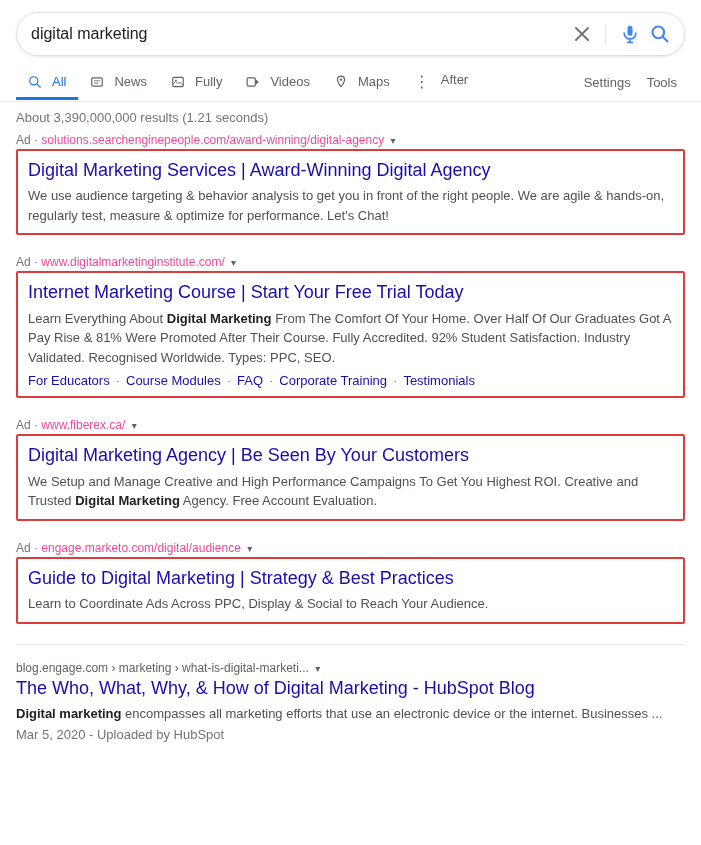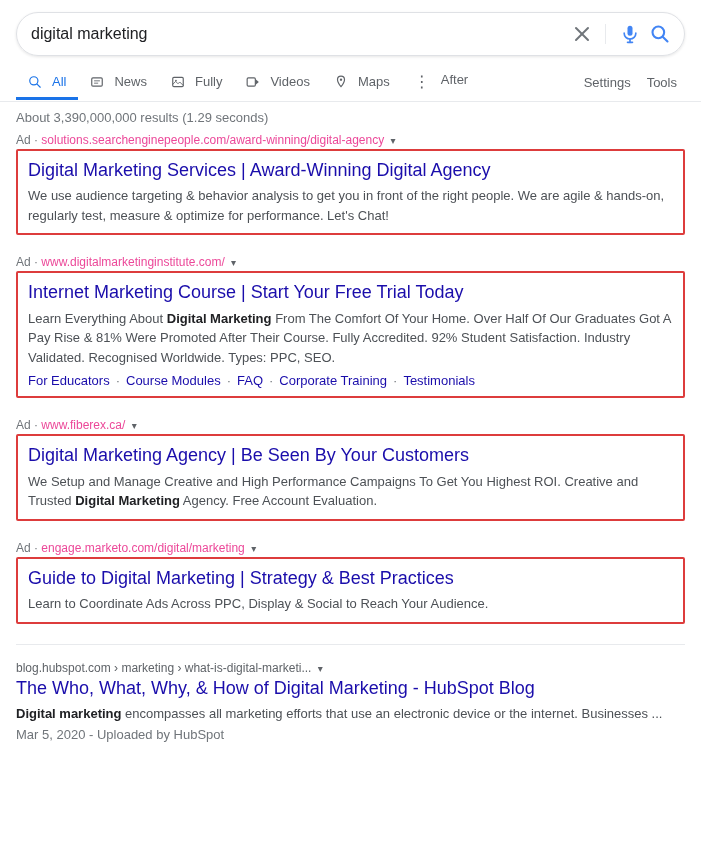--- a/index.html
+++ b/index.html
@@ -256,21 +256,21 @@
   </a>
   <a class="nav-tab">
     <span style="font-size:16px; color:#5f6368; letter-spacing:1px;">⋮</span>
     <span>After</span>
   </a>
   <div class="nav-spacer"></div>
   <span class="nav-settings">Settings</span>
   <span class="nav-tools">Tools</span>
 </div>
 
-<div class="results-info">About 3,390,000,000 results (1.29 seconds)</div>
+<div class="results-info">About 3,390,000,000 results (1.21 seconds)</div>
 
 <div class="results-container">
 
   <div class="result-block">
     <div class="ad-label">
       <span>Ad · </span>
       <span class="ad-url-green">solutions.searchenginepeople.com/award-winning/digital-agency</span>
       <span class="dropdown-arrow">▾</span>
     </div>
     <div class="ad-bordered">
@@ -314,34 +314,34 @@
       <div class="result-title">Digital Marketing Agency | Be Seen By Your Customers</div>
       <div class="result-desc">
         We Setup and Manage Creative and High Performance Campaigns To Get You Highest ROI. Creative and Trusted <b>Digital Marketing</b> Agency. Free Account Evaluation.
       </div>
     </div>
   </div>
 
   <div class="result-block">
     <div class="ad-label">
       <span>Ad · </span>
-      <span class="ad-url-green">engage.marketo.com/digital/marketing</span>
+      <span class="ad-url-green">engage.marketo.com/digital/audience</span>
       <span class="dropdown-arrow">▾</span>
     </div>
     <div class="ad-bordered">
       <div class="result-title">Guide to Digital Marketing | Strategy &amp; Best Practices</div>
       <div class="result-desc">Learn to Coordinate Ads Across PPC, Display &amp; Social to Reach Your Audience.</div>
     </div>
   </div>
 
   <div class="divider"></div>
 
   <div class="result-block">
     <div class="organic-url">
-      <span>blog.hubspot.com</span>
+      <span>blog.engage.com</span>
       <span style="color:#5f6368;"> › marketing › what-is-digital-marketi...</span>
       <span class="dropdown-arrow">▾</span>
     </div>
     <div class="result-title">The Who, What, Why, &amp; How of Digital Marketing - HubSpot Blog</div>
     <div class="result-desc">
       <b>Digital marketing</b> encompasses all marketing efforts that use an electronic device or the internet. Businesses ...
     </div>
     <div class="organic-date">Mar 5, 2020 - Uploaded by HubSpot</div>
   </div>
 

